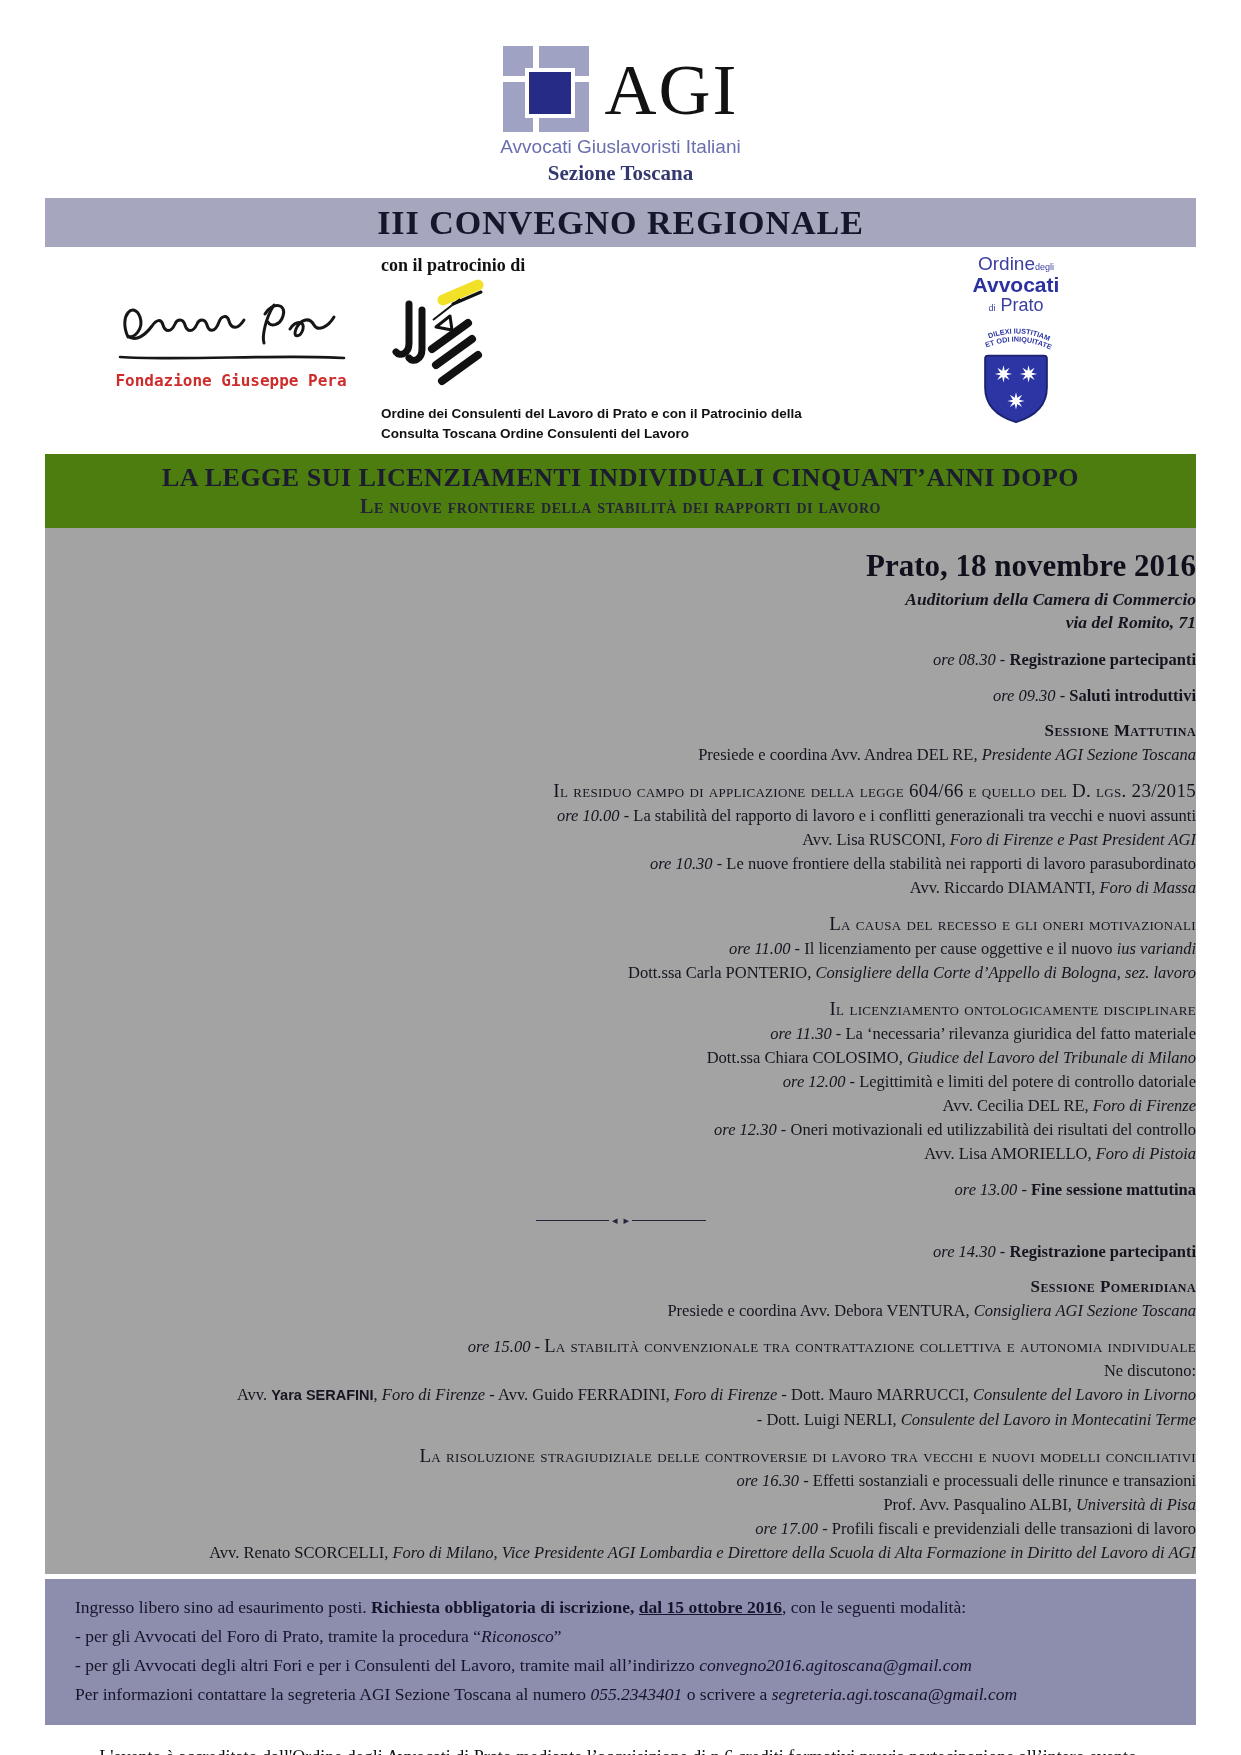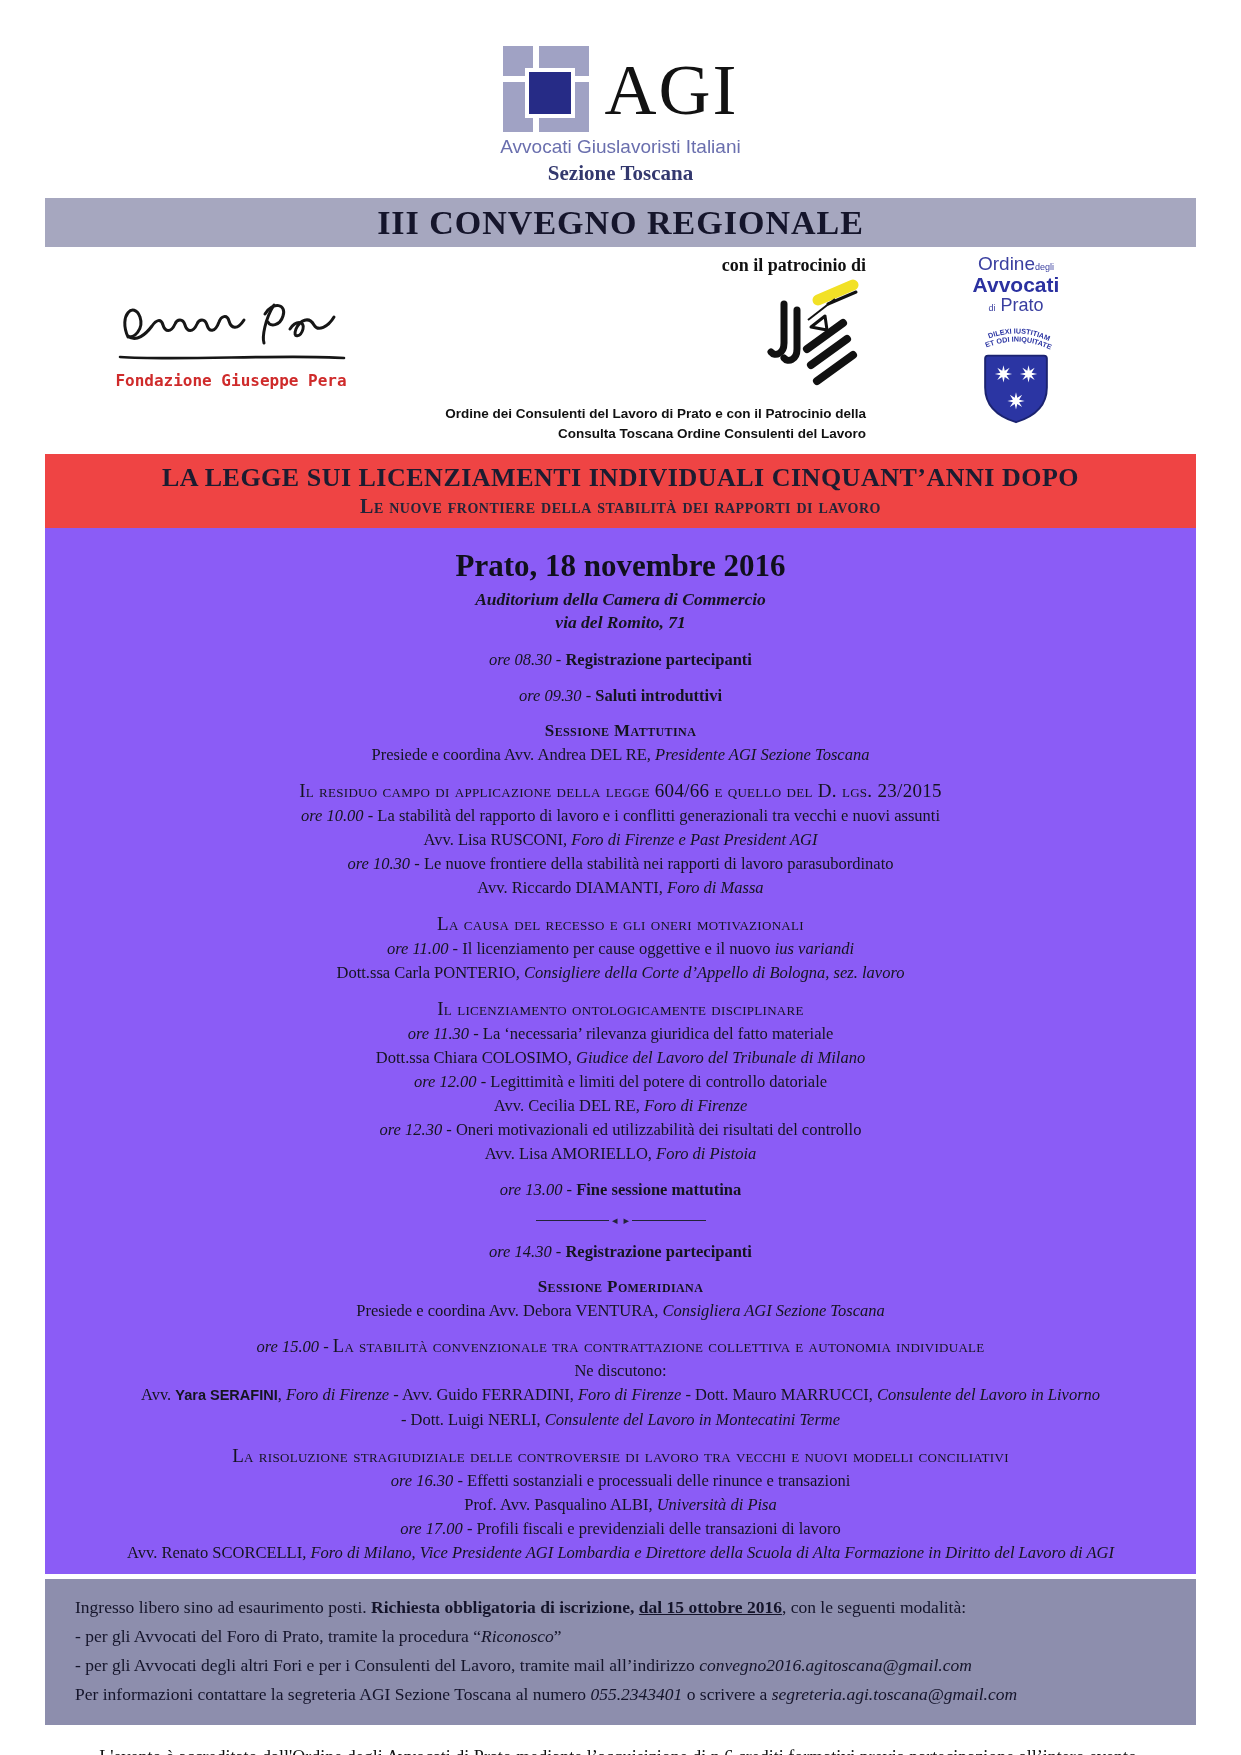--- a/index.html
+++ b/index.html
@@ -18,34 +18,34 @@
   .agi-acronym{font-size:72px;line-height:72px;letter-spacing:2px;color:#121212;font-family:"Liberation Serif",serif;}
   .agi-subtitle{margin-top:2px;font-family:"Liberation Sans",sans-serif;font-size:19px;color:#6a6fae;}
   .agi-section{margin-top:3px;font-size:21px;font-weight:bold;color:#33386e;}
   
   .banner{margin-top:12px;background:#a6a7bf;height:49px;display:flex;align-items:center;justify-content:center;}
   .banner-title{font-size:34px;font-weight:600;letter-spacing:1px;color:#15152b;}
   
   .patronage{display:flex;align-items:flex-start;margin-top:6px;}
   .pat-left{width:300px;margin-left:36px;padding-top:24px;text-align:center;}
   .pera-label{margin-top:2px;font-family:"DejaVu Sans Mono",monospace;font-weight:bold;font-size:16px;color:#cf2b2b;}
-  .pat-center{flex:1;text-align:right;}
+  .pat-center{flex:1;text-align:left;}
   .pat-label{font-size:18px;font-weight:bold;color:#111;padding-top:2px;}
   .consulenti-caption{font-family:"Liberation Sans",sans-serif;font-weight:bold;font-size:13.5px;color:#111;line-height:20px;margin-top:2px;}
   .pat-right{width:300px;margin-right:30px;text-align:center;padding-top:0;}
   .ordine-word1{font-family:"Liberation Sans",sans-serif;font-size:19px;color:#3a3fa0;}
   .ordine-sup{font-size:9px;text-align:right;}
   .ordine-word2{font-family:"Liberation Sans",sans-serif;font-size:21px;font-weight:bold;color:#2b31a0;line-height:20px;}
   .ordine-word3{font-family:"Liberation Sans",sans-serif;font-size:18px;color:#3a3fa0;line-height:20px;}
   
-  .title-band{margin-top:10px;background:#ef4444;text-align:center;padding:9px 0 10px 0;}
+  .title-band{margin-top:10px;background:#4d7c0f;text-align:center;padding:9px 0 10px 0;}
   .tb-line1{font-size:26px;font-weight:600;letter-spacing:.5px;color:#1c1c30;}
   .tb-line2{font-variant:small-caps;font-size:20px;font-weight:600;letter-spacing:.5px;color:#242438;margin-top:2px;}
   
-  .content{background:#8b5cf6;height:1046px;text-align:center;overflow:hidden;}
+  .content{background:#a3a3a3;height:1046px;text-align:right;overflow:hidden;}
   .date-title{padding-top:20px;font-size:31px;font-weight:bold;color:#10101c;}
   .venue{font-size:17.5px;font-weight:bold;font-style:italic;line-height:23px;margin-top:4px;}
   .p-group{margin-top:15px;}
   .p-line{font-size:16.5px;line-height:21px;margin:3px 0;color:#15151f;}
   .time{font-style:italic;}
   .p-heading{font-variant:small-caps;font-size:19px;letter-spacing:.3px;line-height:22px;margin-bottom:2px;color:#14141f;}
   .p-session{font-variant:small-caps;font-size:17px;font-weight:bold;letter-spacing:.4px;line-height:20px;color:#14141f;}
   .sg-i{font-style:italic;}
   .sg-b{font-weight:bold;}
   .sg-bu{font-weight:bold;text-decoration:underline;}

